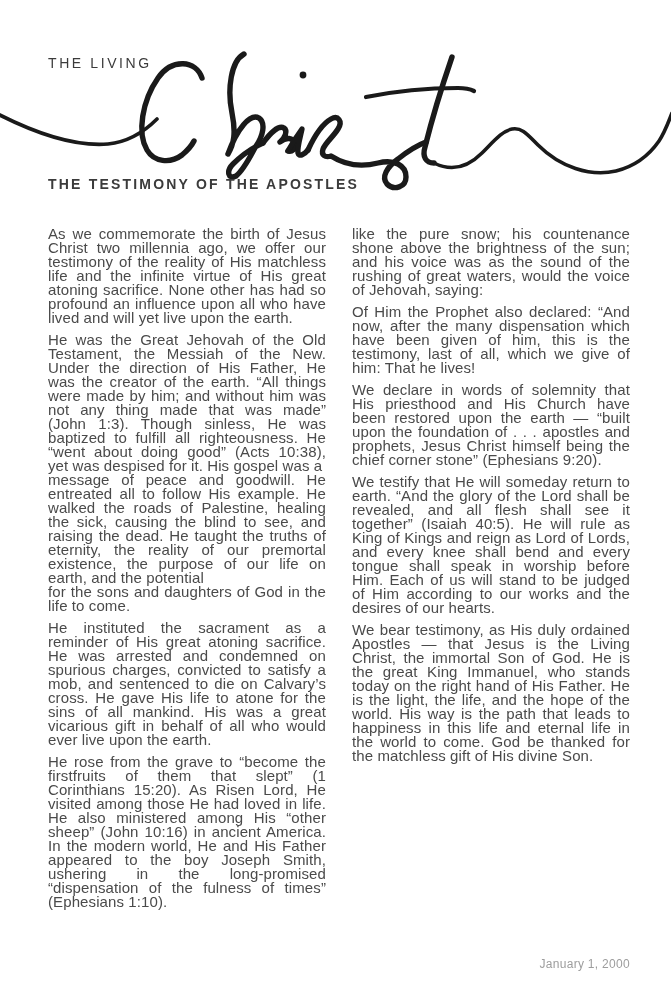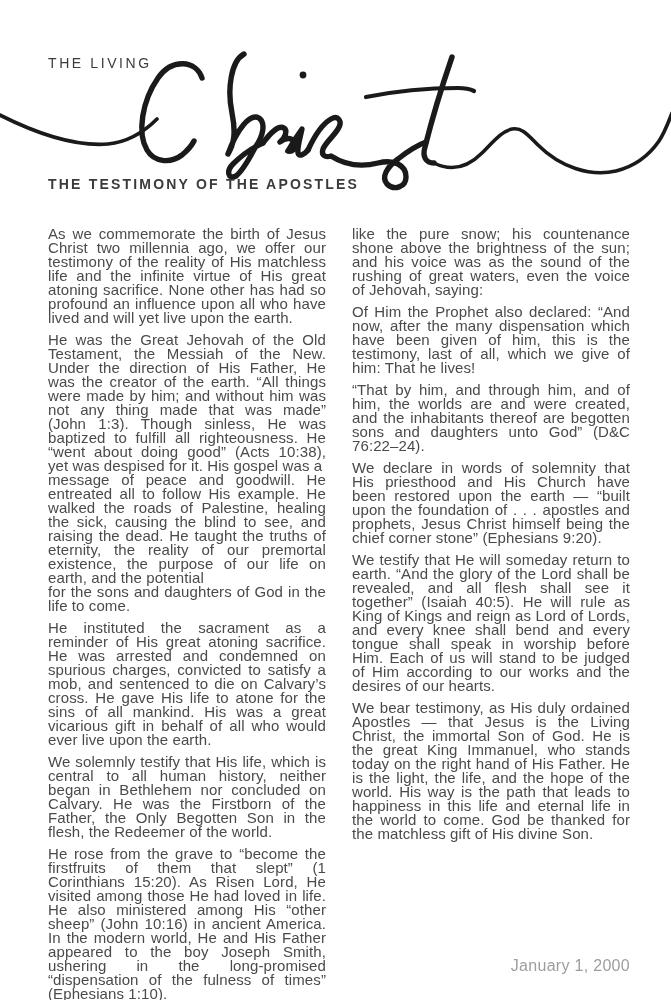--- a/index.html
+++ b/index.html
@@ -50,21 +50,21 @@
   .para{
     margin:0 0 8px 0;
     font-size:15px;line-height:14px;
     color:var(--body-text);
     text-align:justify;
     white-space:pre-line;
     letter-spacing:0.1px;
   }
   .date{
     position:absolute;right:41px;top:957px;
-    font-size:16px;color:var(--date-text);
+    font-size:12px;color:var(--date-text);
     letter-spacing:0.3px;
   }
 </style>
 </head>
 <body>
 
 <div class="page">
 
   <header>
     <div class="kicker">THE LIVING</div>
@@ -95,27 +95,25 @@
     <div class="subtitle">THE TESTIMONY OF THE APOSTLES</div>
   </header>
 
   <main class="columns">
     <div class="col">
         <p class="para">As we commemorate the birth of Jesus Christ two millennia ago, we offer our testimony of the reality of His matchless life and the infinite virtue of His great atoning sacrifice. None other has had so profound an influence upon all who have lived and will yet live upon the earth.</p>
         <p class="para">He was the Great Jehovah of the Old Testament, the Messiah of the New. Under the direction of His Father, He was the creator of the earth. “All things were made by him; and without him was not any thing made that was made” (John 1:3). Though sinless, He was baptized to fulfill all righteousness. He “went about doing good” (Acts 10:38), yet was despised for it. His gospel was a
 message of peace and goodwill. He entreated all to follow His example. He walked the roads of Palestine, healing the sick, causing the blind to see, and raising the dead. He taught the truths of eternity, the reality of our premortal existence, the purpose of our life on earth, and the potential
 for the sons and daughters of God in the life to come.</p>
         <p class="para">He instituted the sacrament as a reminder of His great atoning sacrifice. He was arrested and condemned on spurious charges, convicted to satisfy a mob, and sentenced to die on Calvary’s cross. He gave His life to atone for the sins of all mankind. His was a great vicarious gift in behalf of all who would ever live upon the earth.</p>
-        <p class="para">We solemnly testify that His life, which is central to all human history, neither began in Bethlehem nor concluded on Calvary. He was the Firstborn of the Father, the Only Begotten Son in the flesh, the Redeemer of the world.</p>
         <p class="para">He rose from the grave to “become the firstfruits of them that slept” (1 Corinthians 15:20). As Risen Lord, He visited among those He had loved in life. He also ministered among His “other sheep” (John 10:16) in ancient America. In the modern world, He and His Father appeared to the boy Joseph Smith, ushering in the long-promised “dispensation of the fulness of times” (Ephesians 1:10).</p>
       </div>
     <div class="col">
-        <p class="para">like the pure snow; his countenance shone above the brightness of the sun; and his voice was as the sound of the rushing of great waters, even the voice of Jehovah, saying:</p>
+        <p class="para">like the pure snow; his countenance shone above the brightness of the sun; and his voice was as the sound of the rushing of great waters, would the voice of Jehovah, saying:</p>
         <p class="para">Of Him the Prophet also declared: “And now, after the many dispensation which have been given of him, this is the testimony, last of all, which we give of him: That he lives!</p>
-        <p class="para">“That by him, and through him, and of him, the worlds are and were created, and the inhabitants thereof are begotten sons and daughters unto God” (D&amp;C 76:22–24).</p>
         <p class="para">We declare in words of solemnity that His priesthood and His Church have been restored upon the earth — “built upon the foundation of . . . apostles and prophets, Jesus Christ himself being the chief corner stone” (Ephesians 9:20).</p>
         <p class="para">We testify that He will someday return to earth. “And the glory of the Lord shall be revealed, and all flesh shall see it together” (Isaiah 40:5). He will rule as King of Kings and reign as Lord of Lords, and every knee shall bend and every tongue shall speak in worship before Him. Each of us will stand to be judged of Him according to our works and the desires of our hearts.</p>
         <p class="para">We bear testimony, as His duly ordained Apostles — that Jesus is the Living Christ, the immortal Son of God. He is the great King Immanuel, who stands today on the right hand of His Father. He is the light, the life, and the hope of the world. His way is the path that leads to happiness in this life and eternal life in the world to come. God be thanked for the matchless gift of His divine Son.</p>
       </div>
   </main>
 
   <div class="date">January 1, 2000</div>
 
 </div>
 

